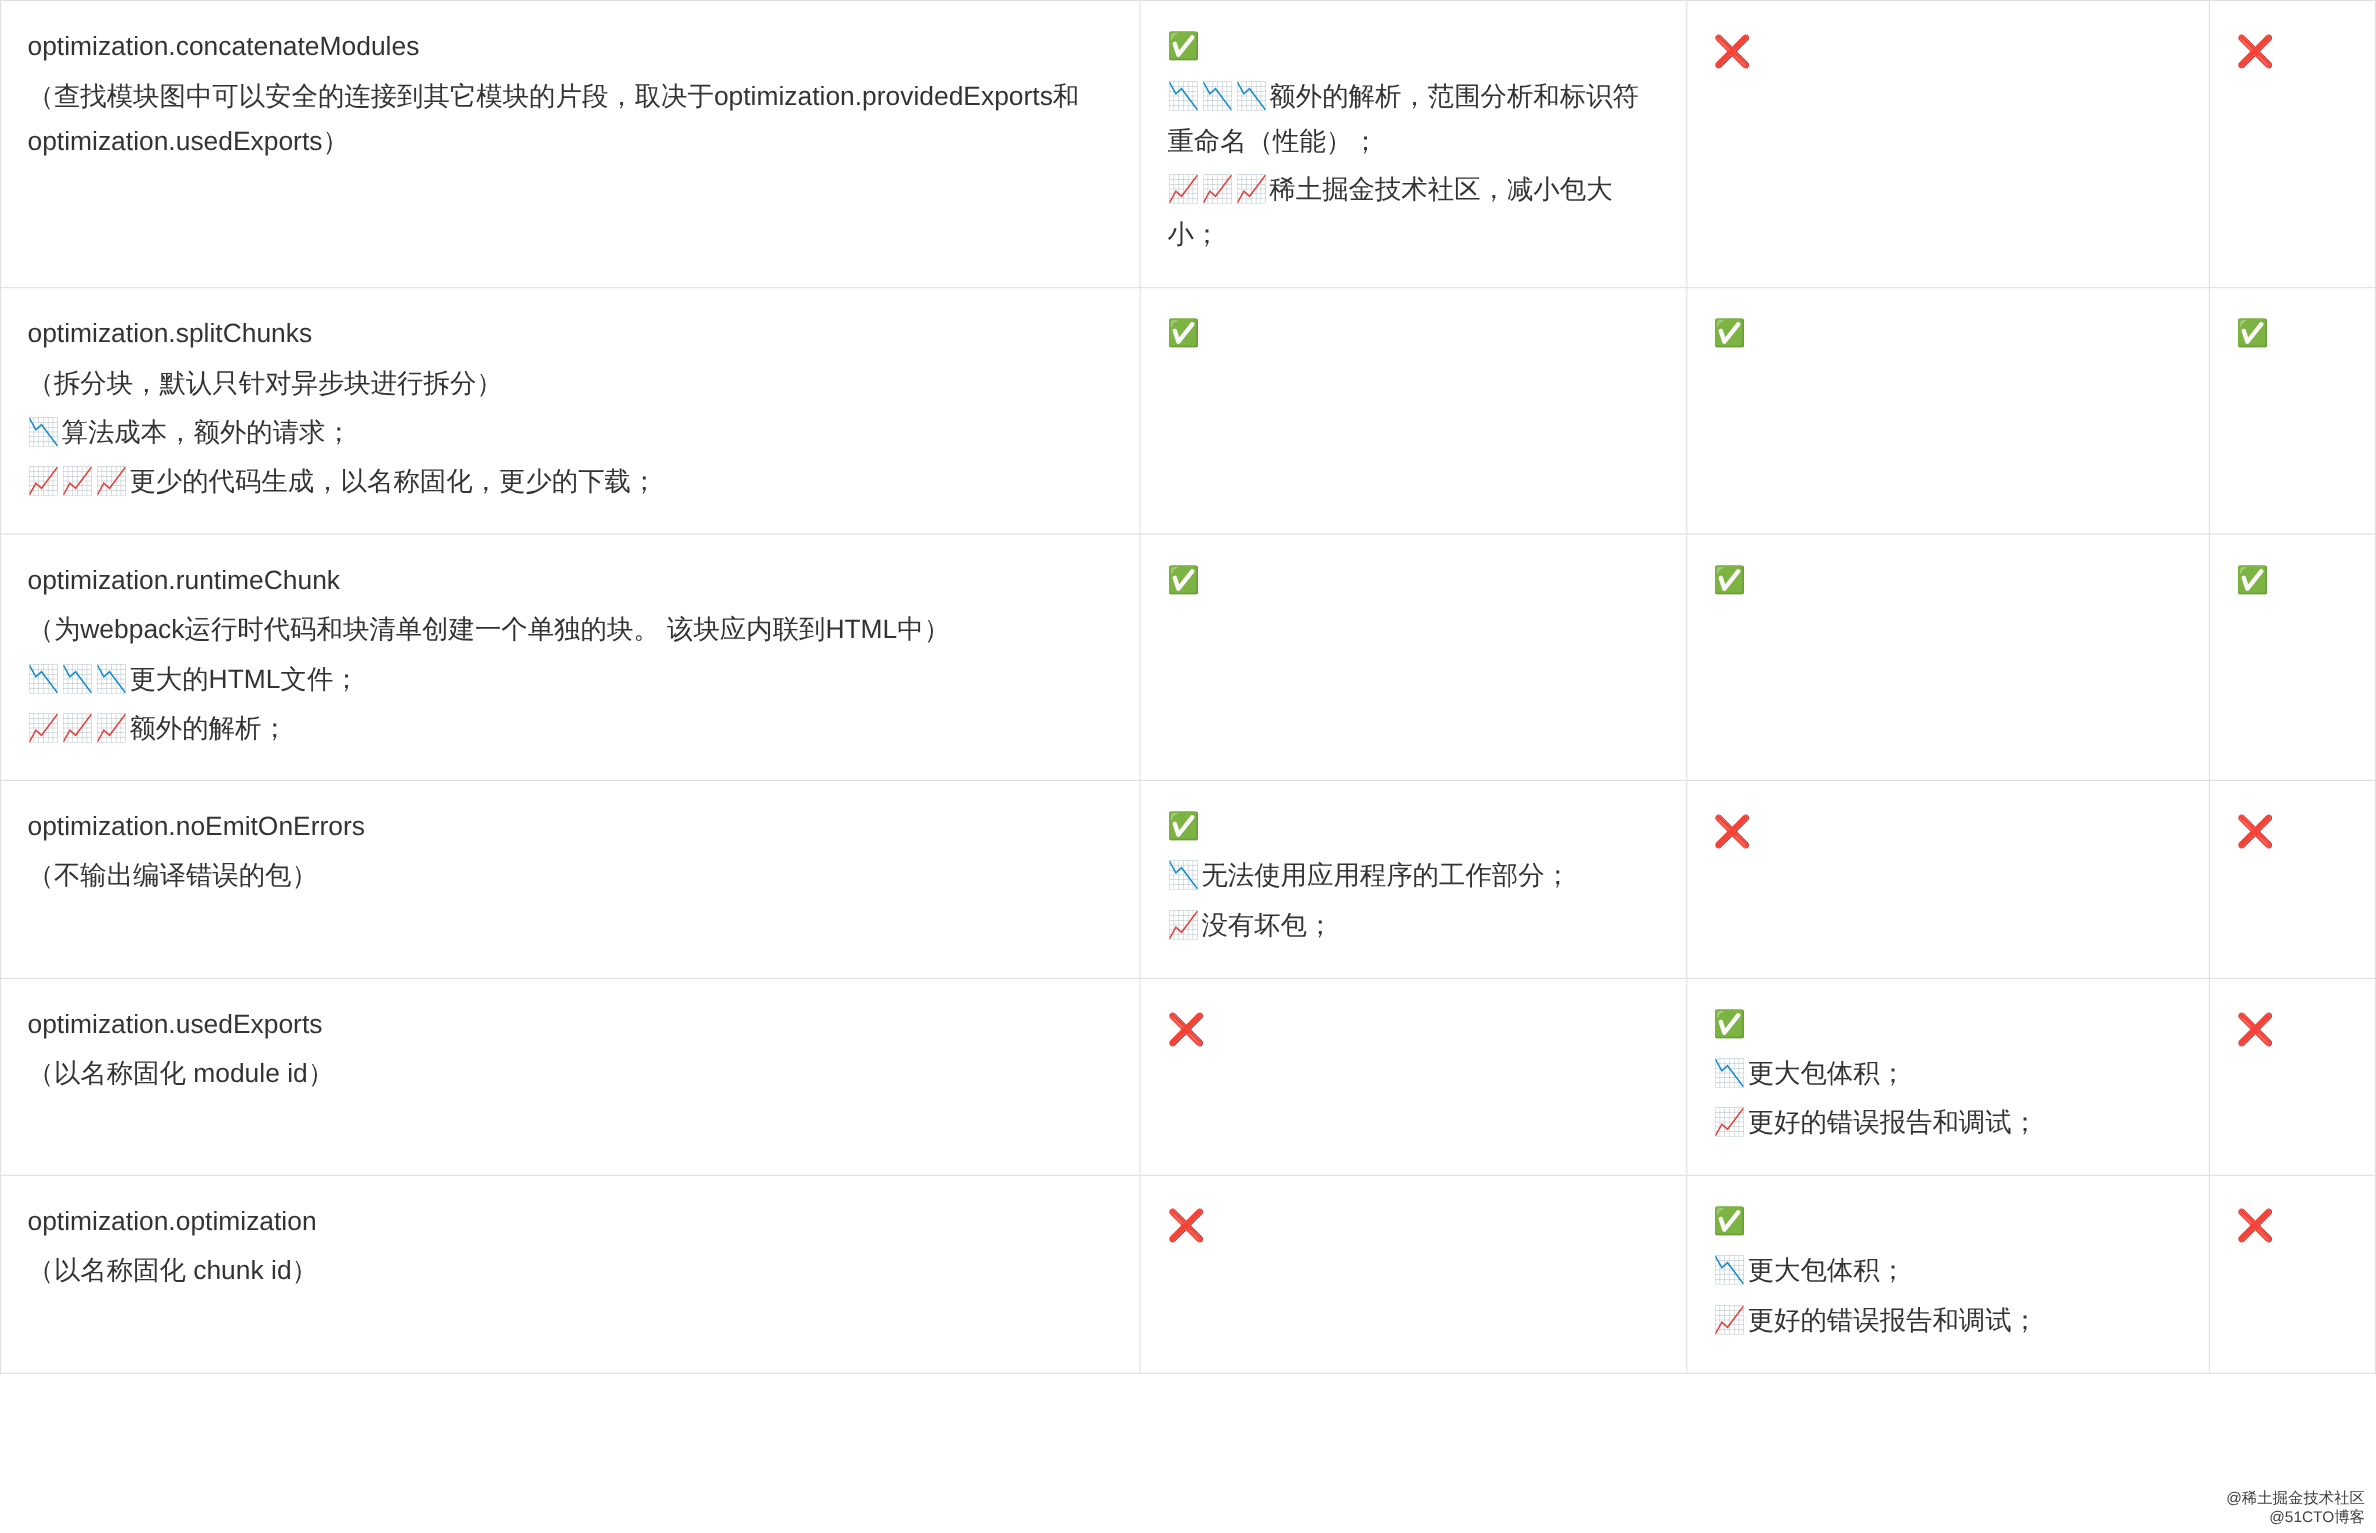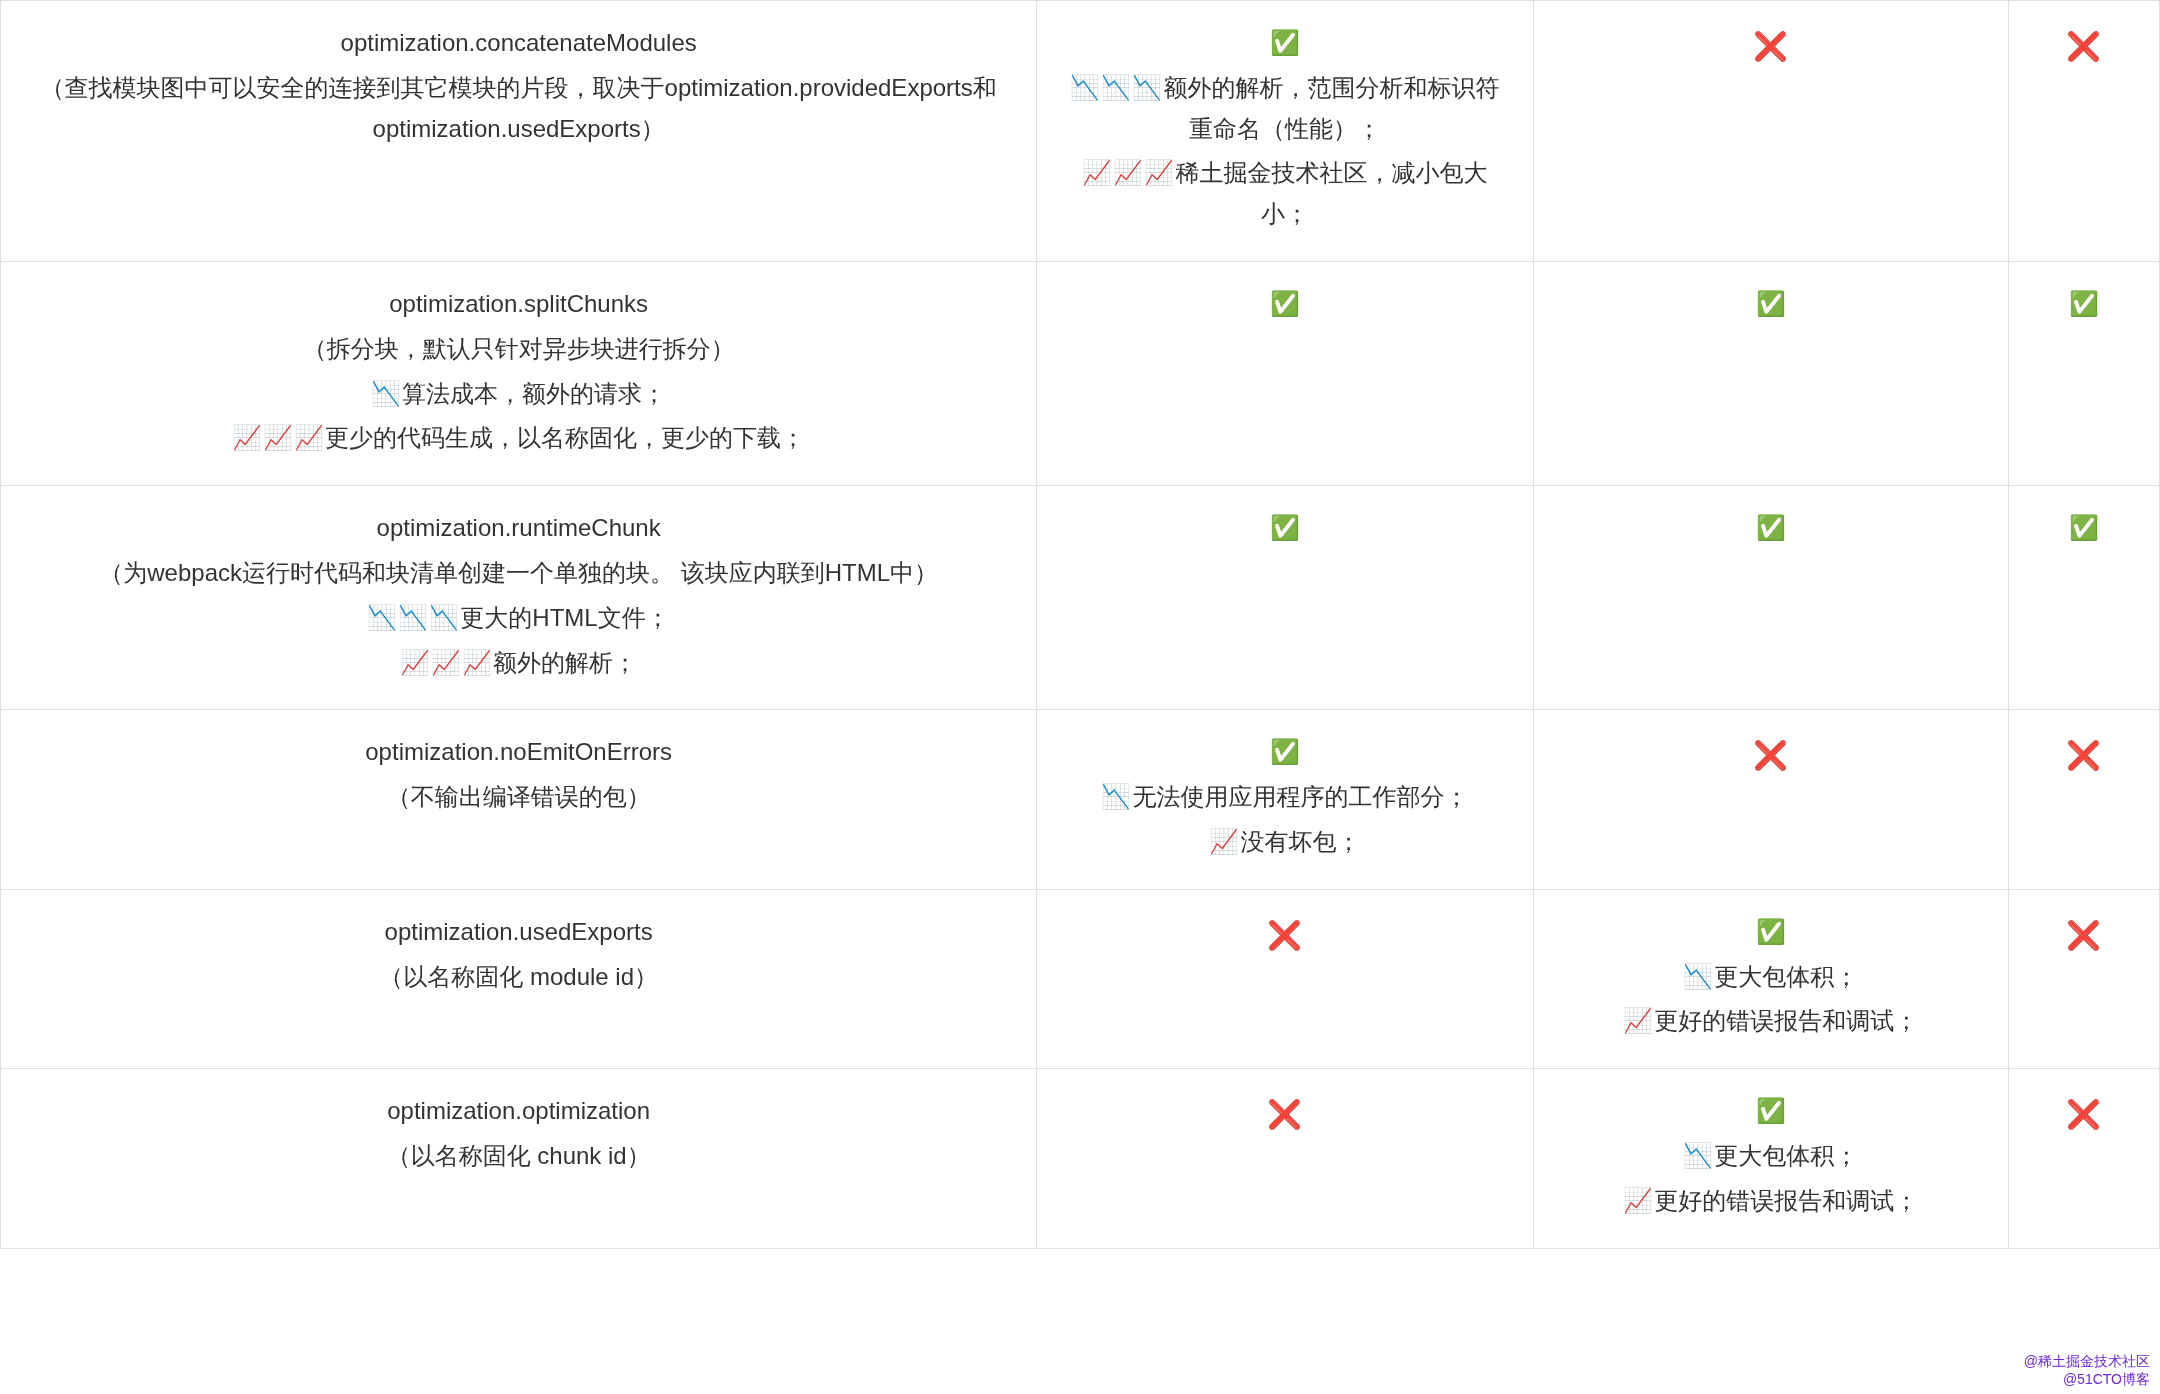--- a/index.html
+++ b/index.html
@@ -13,35 +13,34 @@
     table {
       width: 100%;
       border-collapse: collapse;
       table-layout: fixed;
     }
     td {
       border: 1px solid #e0e0e0;
       padding: 22px 24px;
       vertical-align: top;
       word-break: break-word;
-      text-align: center;
     }
     .col1 { width: 48%; }
     .col2 { width: 23%; }
     .col3 { width: 22%; }
     .col4 { width: 7%; }
     .cell-line { margin-bottom: 4px; }
     .emoji-seq { letter-spacing: 1px; }
     .check { color: #2e7d32; }
     .cross { color: #c62828; font-weight: bold; font-size: 28px; }
     .watermark-br {
       position: fixed;
       bottom: 6px; right: 10px;
       font-size: 14px;
-      color: #6d28d9;
+      color: #404040;
       text-align: right;
       pointer-events: none;
       line-height: 1.3;
     }
     .watermark-blc {
       position: fixed;
       bottom: 4px; left: 6px;
       font-size: 12px;
       color: #c99;
       opacity: .6;

